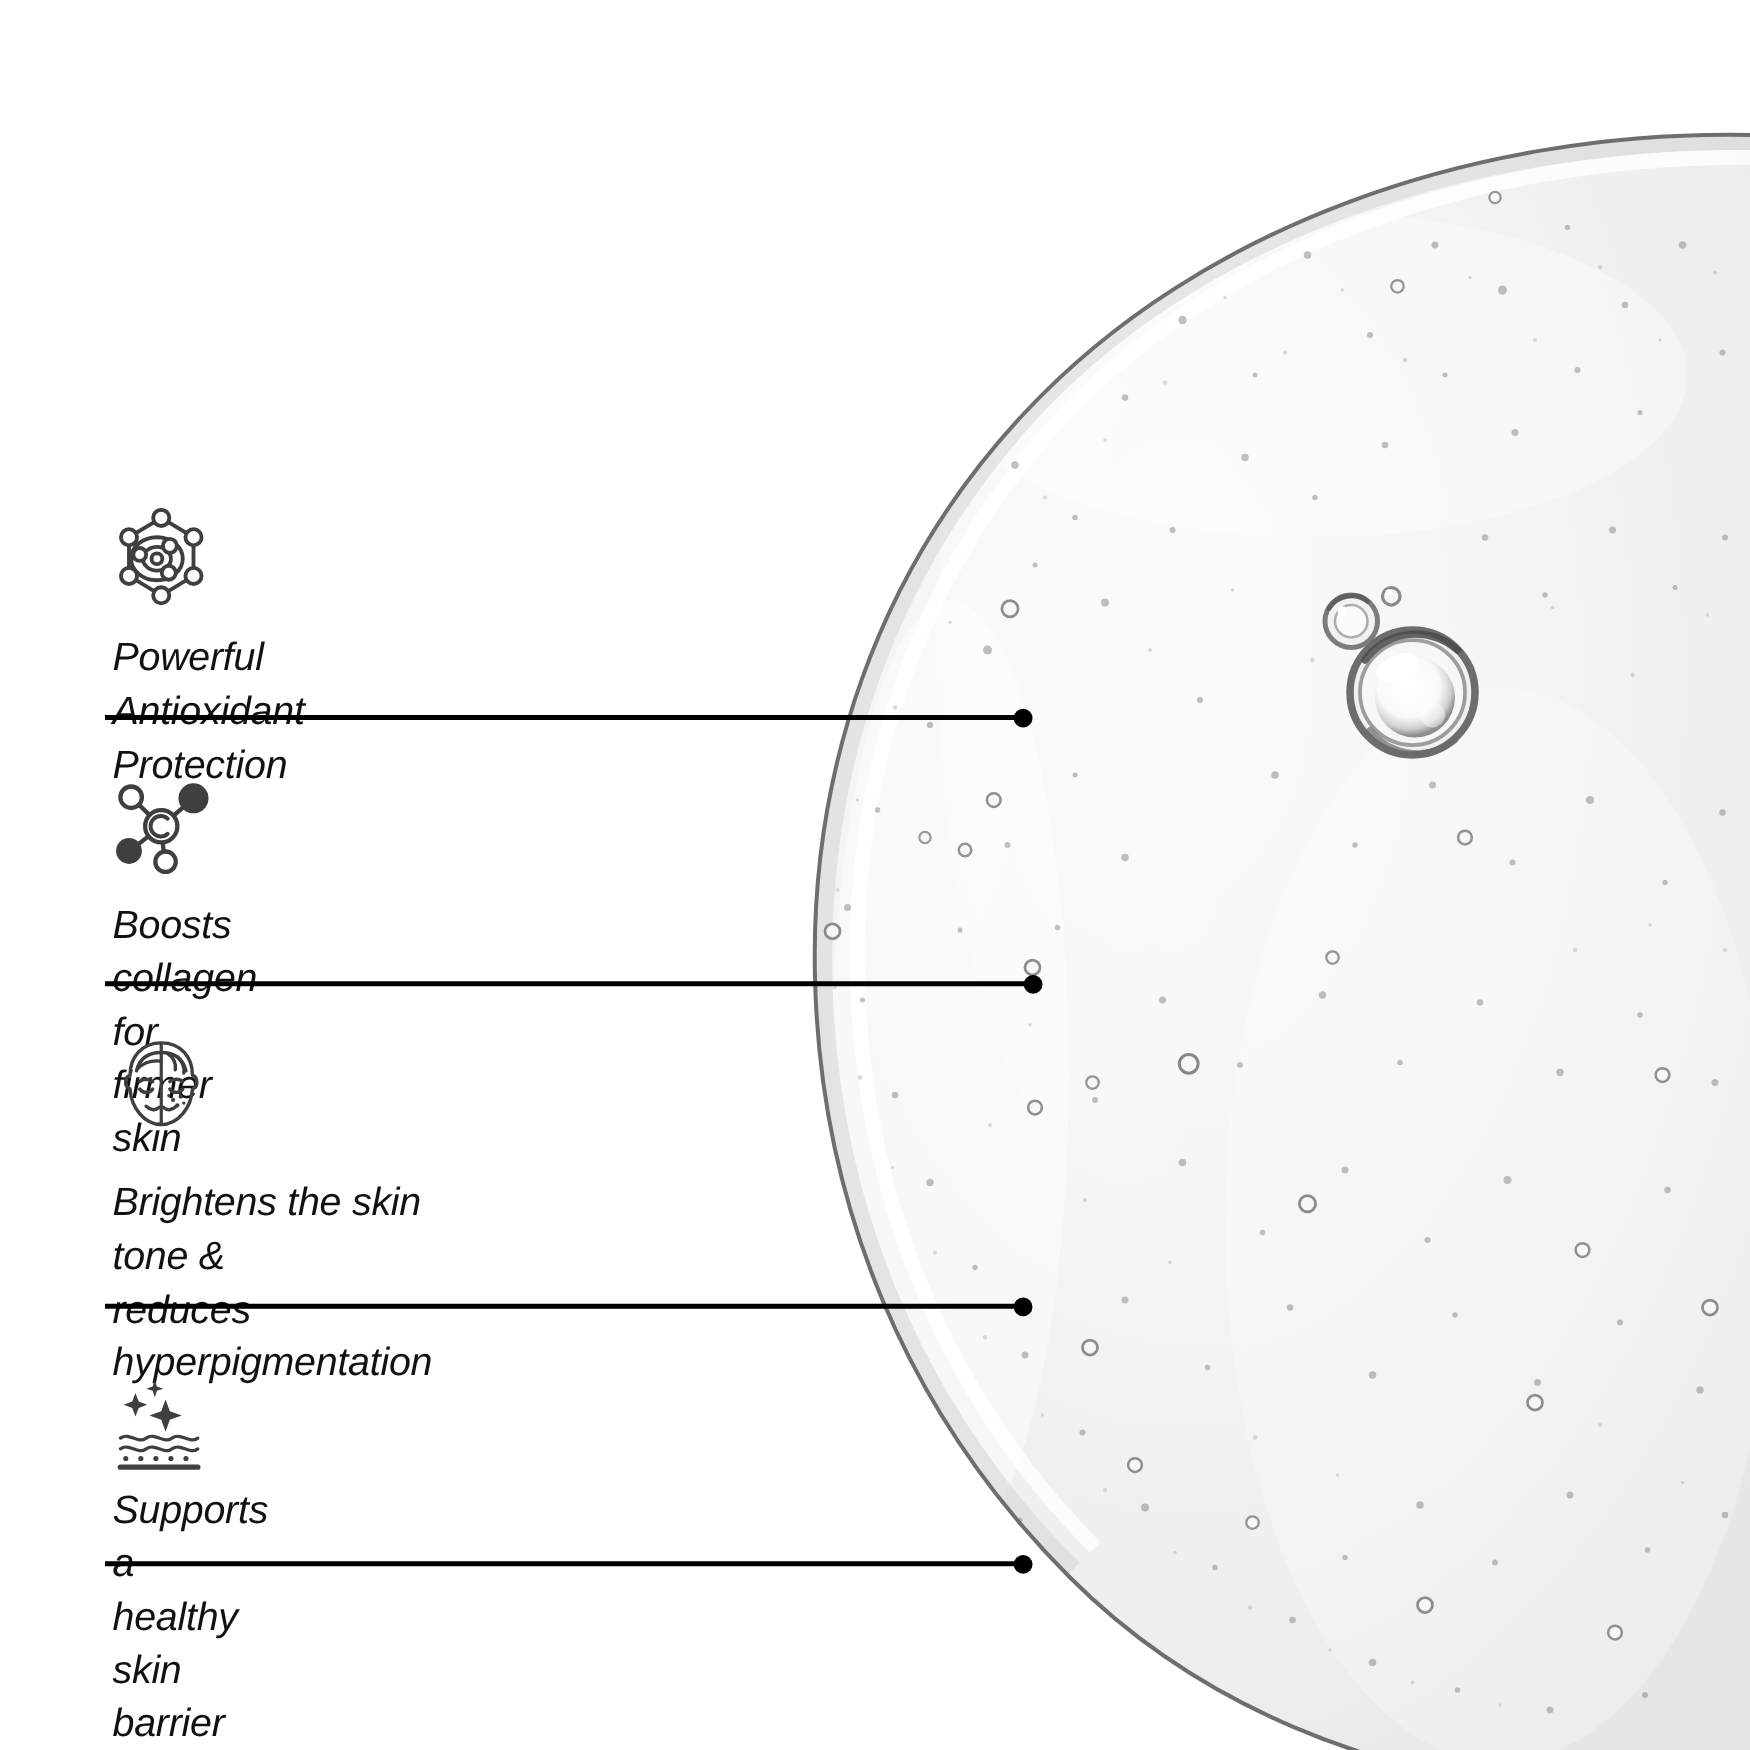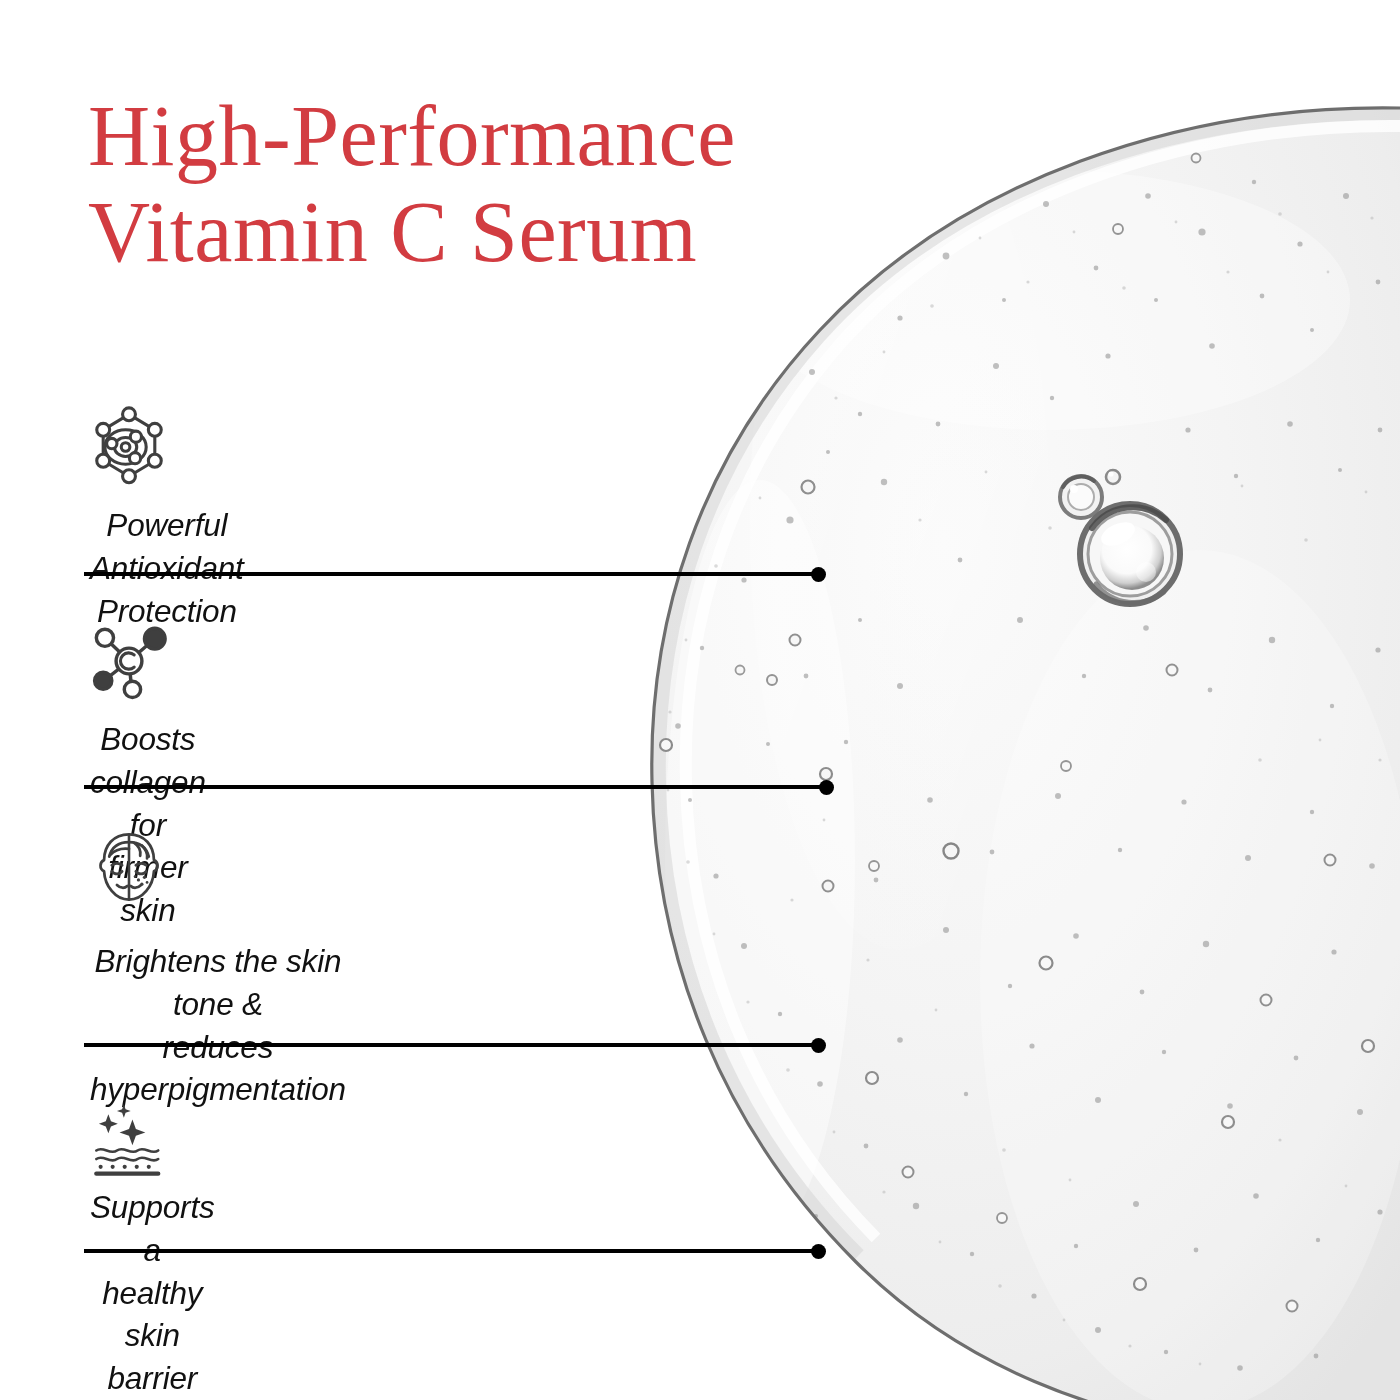--- a/index.html
+++ b/index.html
@@ -57,21 +57,20 @@
   .feature .f-text {
     position: absolute;
     left: 6px;
     font-family: "Liberation Sans", sans-serif;
     font-style: italic;
     font-size: 31.5px;
     line-height: 1.36;
     color: #111111;
     white-space: pre-line;
     letter-spacing: -0.2px;
-    text-align: center;
   }
   .feature .rule {
     position: absolute;
     left: 0;
     height: 4px;
     background: #000000;
   }
   .feature .rule-dot {
     position: absolute;
     width: 15px;
@@ -342,22 +341,20 @@
       </g>
 
       <path d="M 1400 108
                C 1180 104, 960 180, 820 330
                C 700 458, 648 620, 652 782
                C 656 962, 724 1130, 856 1262
                C 960 1366, 1100 1420, 1240 1432" fill="none" stroke="#6e6e6e" stroke-width="3.2"></path>
     </svg>
   </div>
 
-  <div id="title">High-Performance
-Vitamin C Serum</div>
 
   <div class="feature" id="feature-0">
     <div class="icon-box">
       <svg viewBox="0 0 100 100" fill="none" stroke="#3f3f3f" stroke-width="3.6">
 
         <path d="M 50 12 L 80 30 L 80 66 L 50 84 L 20 66 L 20 30 Z" stroke-linejoin="round"></path>
 
         <ellipse cx="46" cy="50" rx="24" ry="20"></ellipse>
         <ellipse cx="46" cy="50" rx="13" ry="11"></ellipse>
 

